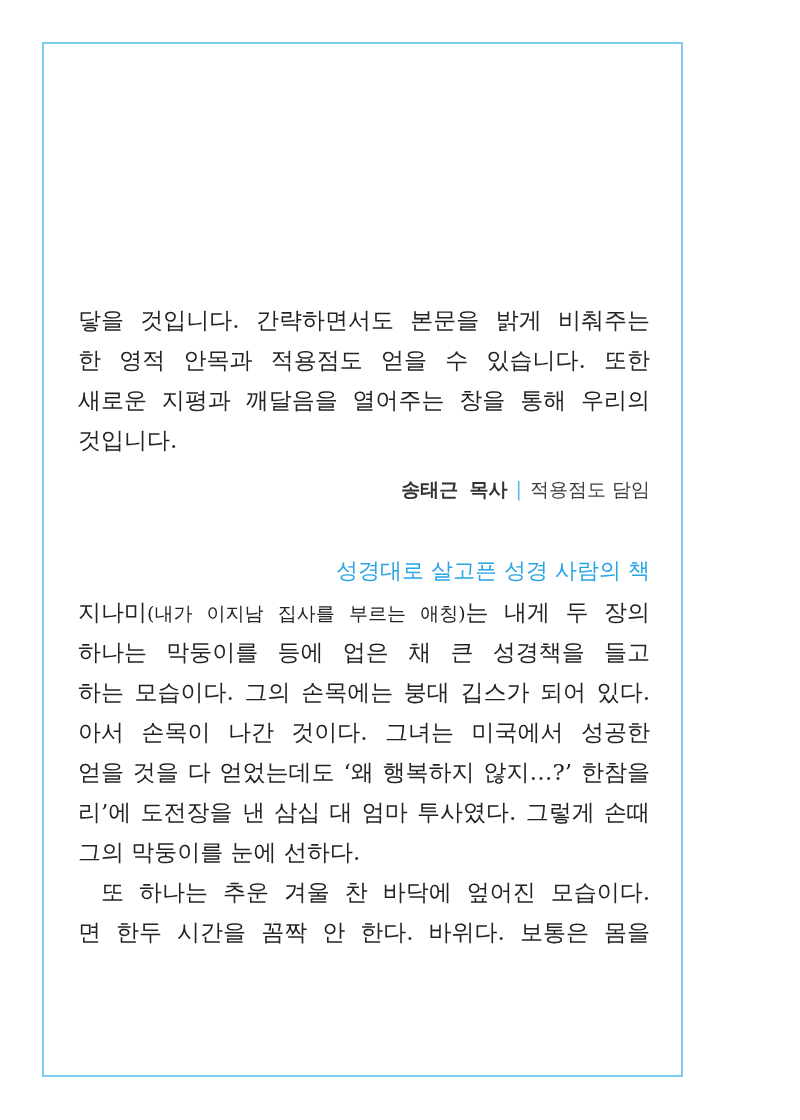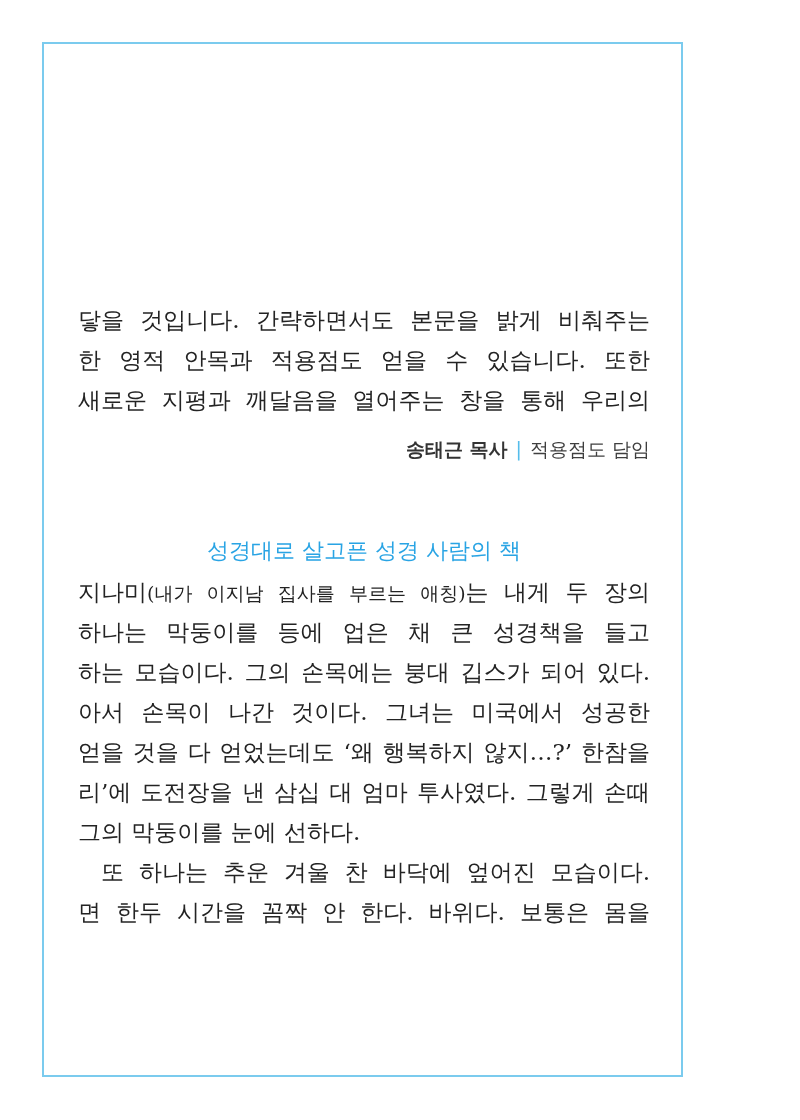--- a/index.html
+++ b/index.html
@@ -41,49 +41,50 @@
   .paren { font-size: 19px; }
   .attribution {
     margin-top: 16px;
     height: 26px;
     line-height: 26px;
     text-align: right;
     font-family: "DejaVu Sans", "Liberation Sans", sans-serif;
     font-size: 19px;
     color: #3a3a3a;
   }
-  .attr-name { font-weight: 700; color: #333333; }
+  .attr-name { font-weight: 700; color: #333333; font-family: Liberation Mono, monospace; }
   .attr-sep {
     color: #55bdeb;
     font-weight: 400;
     margin: 0 8px;
   }
   .attr-role { font-weight: 400; color: #3f3f3f; }
   .heading {
-    margin-top: 74px;
+    margin-top: 54px;
     height: 30px;
     line-height: 30px;
     font-family: "DejaVu Sans", "Liberation Sans", sans-serif;
     font-size: 22px;
     font-weight: 500;
     color: #29a4e4;
-    text-align: center;
+    text-align: right;
   }
   .body-para-first { margin-top: 6px; }
 </style>
 </head>
 <body>
 
 <div class="page-frame">
   <div class="content">
 
     <div class="para">
       <div class="line">닿을 것입니다.  간략하면서도 본문을 밝게 비춰주는 단락을 통해 풍성</div>
       <div class="line">한 영적 안목과 적용점도 얻을 수 있습니다.  또한 하나님의 말씀에 대한</div>
       <div class="line">새로운 지평과 깨달음을 열어주는 창을 통해 우리의 믿음이 더 성장할</div>
+      <div class="line line-last">것입니다.</div>
     </div>
 
     <div class="attribution">
       <span class="attr-name">송태근 목사</span><span class="attr-sep">|</span><span class="attr-role">적용점도 담임</span>
     </div>
 
     <h2 class="heading">성경대로 살고픈 성경 사람의 책</h2>
 
     <div class="para body-para-first">
       <div class="line"><span>지나미</span><span class="paren">(내가 이지남 집사를 부르는 애칭)</span><span>는 내게 두 장의 이미지로 남아있다.</span></div>

